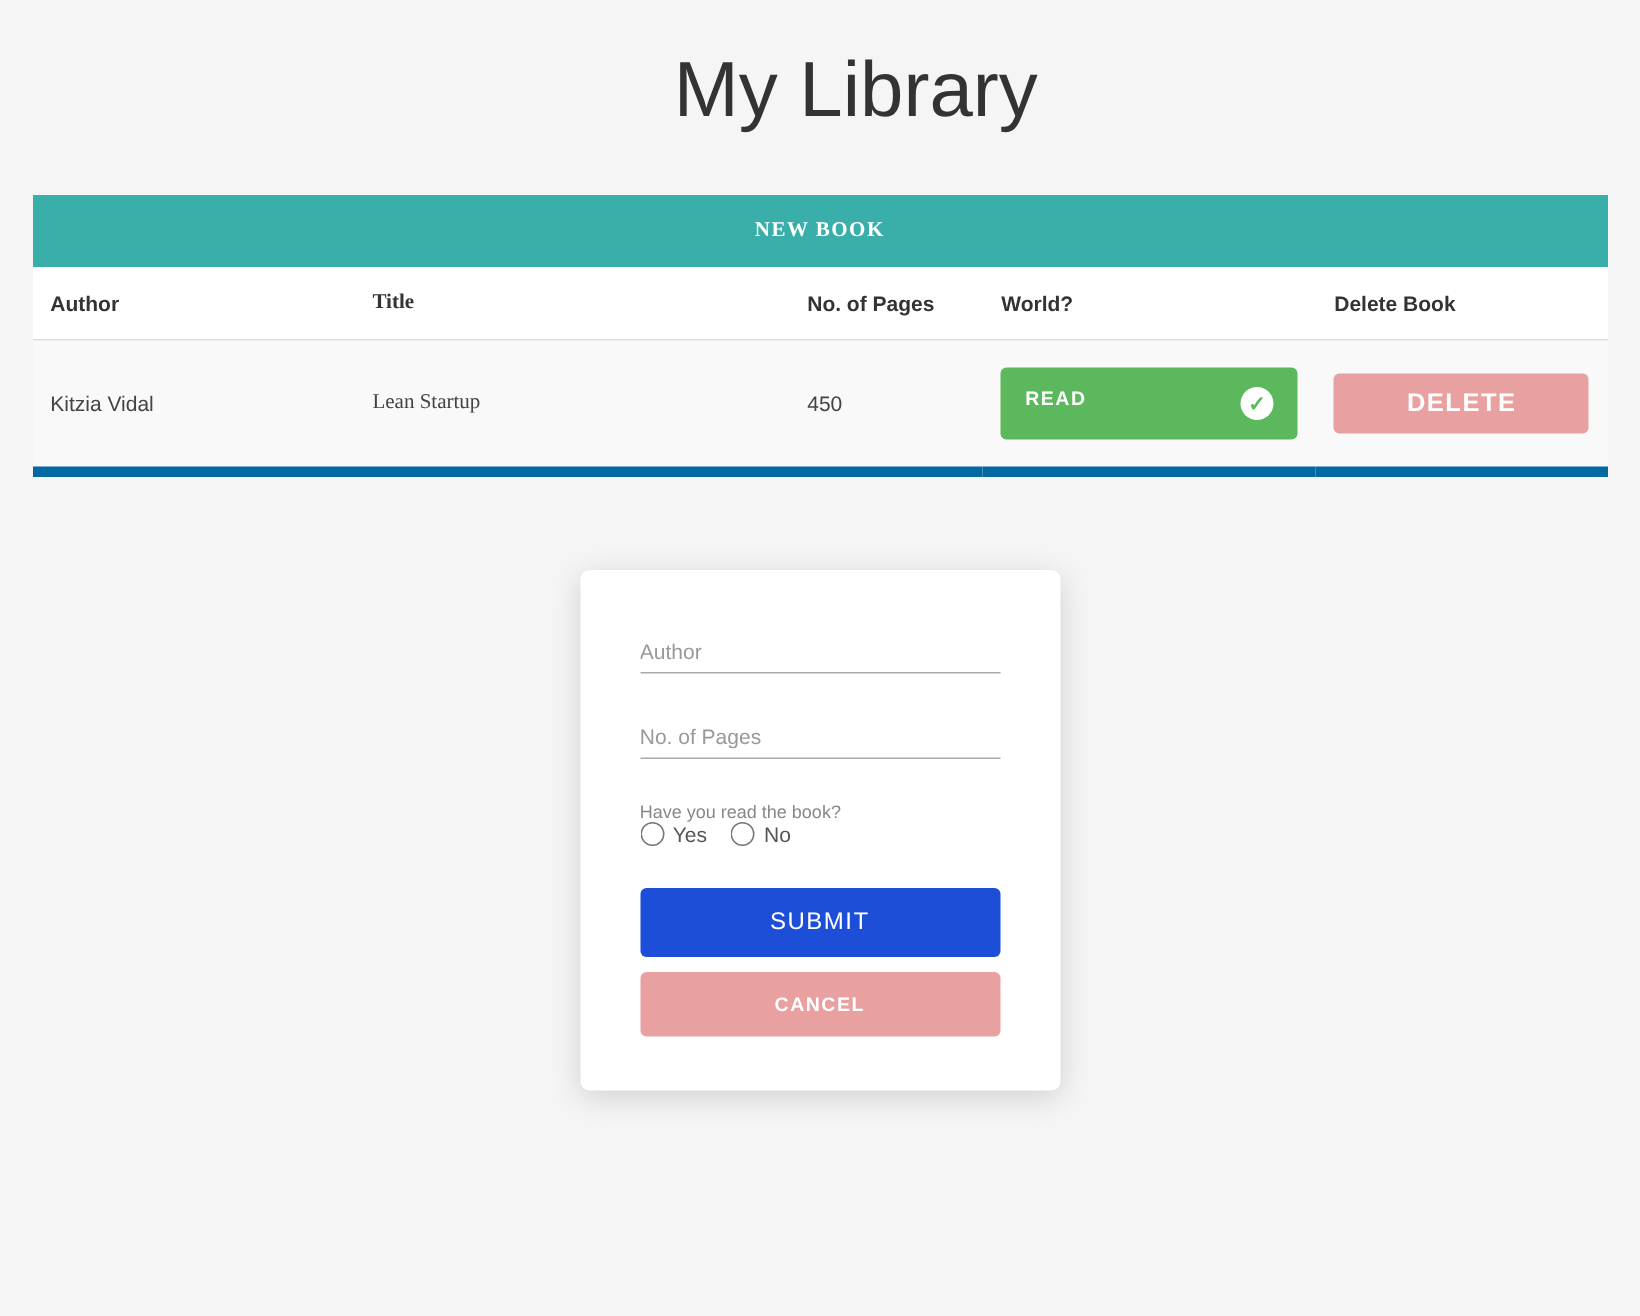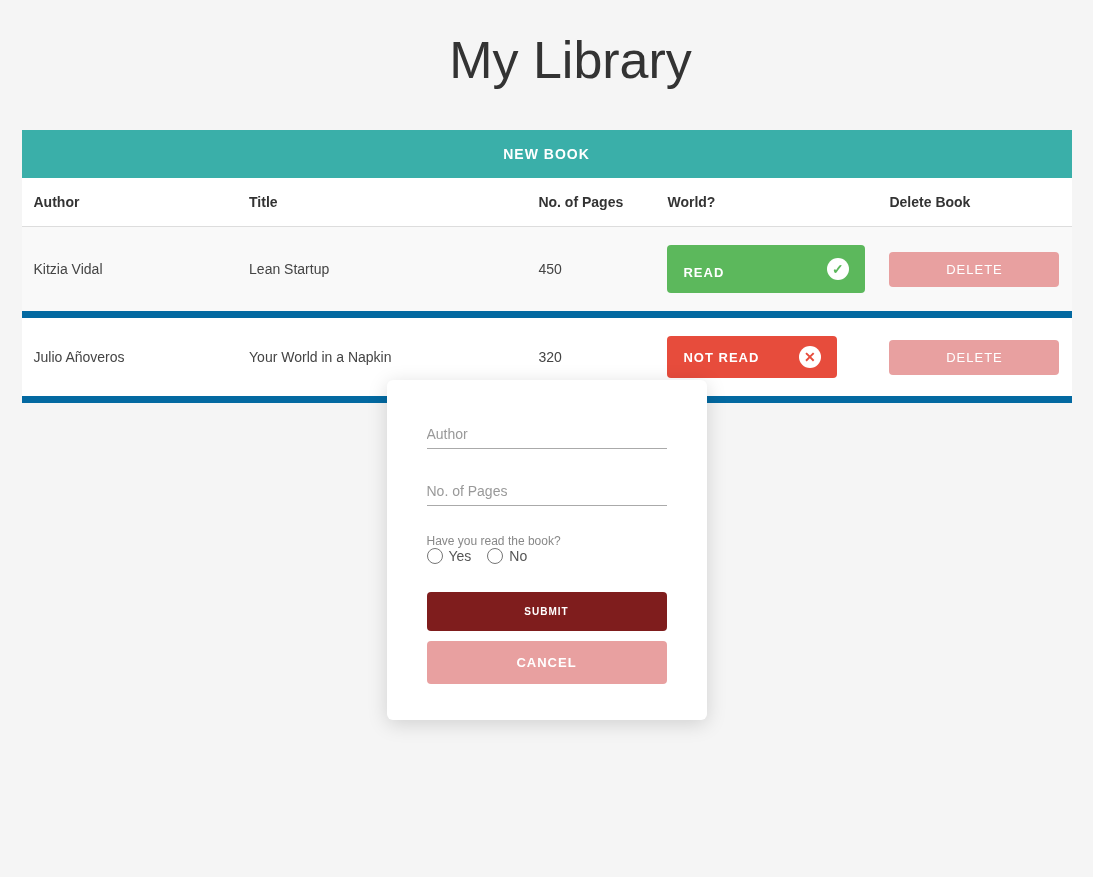--- a/index.html
+++ b/index.html
@@ -25,20 +25,21 @@
       background: #3aafa9;
       color: white;
       border: none;
       padding: 16px;
       font-size: 14px;
       font-weight: 600;
       letter-spacing: 1px;
       cursor: pointer;
       text-align: center;
       margin-bottom: 0;
+      font-family: Liberation Serif, serif;
     }
     .books-table {
       width: 100%;
       border-collapse: collapse;
       background: white;
     }
     .books-table thead tr {
       border-bottom: 1px solid #ddd;
     }
     .books-table th {
@@ -53,37 +54,37 @@
     }
     .books-table tbody tr:nth-child(odd) {
       background: #f9f9f9;
     }
     .books-table td {
       padding: 18px 12px;
       font-size: 14px;
       color: #444;
     }
     .col-author { width: 22%; }
-    .col-title { width: 30%; }
+    .col-title { width: 30%; font-family: Liberation Serif, serif; }
     .col-pages { width: 13%; }
     .col-read { width: 20%; }
     .col-delete { width: 15%; margin-top: 28px; }
 
     .read-btn {
       background: #5cb85c;
       color: white;
       border: none;
       padding: 13px 16px;
       border-radius: 4px;
       cursor: pointer;
       font-size: 13px;
       font-weight: 600;
       letter-spacing: 1px;
       display: flex;
-      align-items: flex-end;
+      align-items: flex-start;
       justify-content: space-between;
       width: 198px;
     }
     .not-read-btn {
       background: #e74c3c;
       color: white;
       border: none;
       padding: 10px 16px;
       border-radius: 4px;
       cursor: pointer;
@@ -95,22 +96,22 @@
       justify-content: space-between;
       width: 170px;
     }
     .delete-btn {
       background: #e8a0a0;
       color: white;
       border: none;
       padding: 10px 28px;
       border-radius: 4px;
       cursor: pointer;
-      font-size: 13px;
-      font-weight: 400;
+      font-size: 17px;
+      font-weight: 700;
       letter-spacing: 1px;
       width: 170px;
     }
     .check-icon {
       width: 22px;
       height: 22px;
       background: white;
       border-radius: 50%;
       display: inline-flex;
       align-items: center;
@@ -182,26 +183,26 @@
       color: #555;
       cursor: pointer;
     }
     .radio-option input[type="radio"] {
       accent-color: #3aafa9;
       width: 16px;
       height: 16px;
     }
     .submit-btn {
       width: 100%;
-      background: #7f1d1d;
+      background: #1d4ed8;
       color: white;
       border: none;
       padding: 14px;
-      font-size: 10px;
-      font-weight: 700;
+      font-size: 16px;
+      font-weight: 400;
       letter-spacing: 1px;
       cursor: pointer;
       border-radius: 4px;
       margin-bottom: 10px;
     }
     .cancel-btn {
       width: 100%;
       background: #e8a0a0;
       color: white;
       border: none;
@@ -238,34 +239,20 @@
       <td class="col-read">
         <button class="read-btn">
                <span>READ</span>
                <span class="check-icon">✓</span>
              </button>
       </td>
       <td class="col-delete">
         <button class="delete-btn">DELETE</button>
       </td>
     </tr>
-        <tr>
-      <td class="col-author">Julio Añoveros</td>
-      <td class="col-title">Your World in a Napkin</td>
-      <td class="col-pages">320</td>
-      <td class="col-read">
-        <button class="not-read-btn">
-               <span>NOT READ</span>
-               <span class="x-icon">✕</span>
-             </button>
-      </td>
-      <td class="col-delete">
-        <button class="delete-btn">DELETE</button>
-      </td>
-    </tr>
       </tbody>
   </table>
 </div>
 
 <div class="modal-overlay">
   <div class="modal-card">
     <div class="form-group">
       <input class="form-input" type="text" placeholder="Author" style="">
     </div>
     <div class="form-group">

